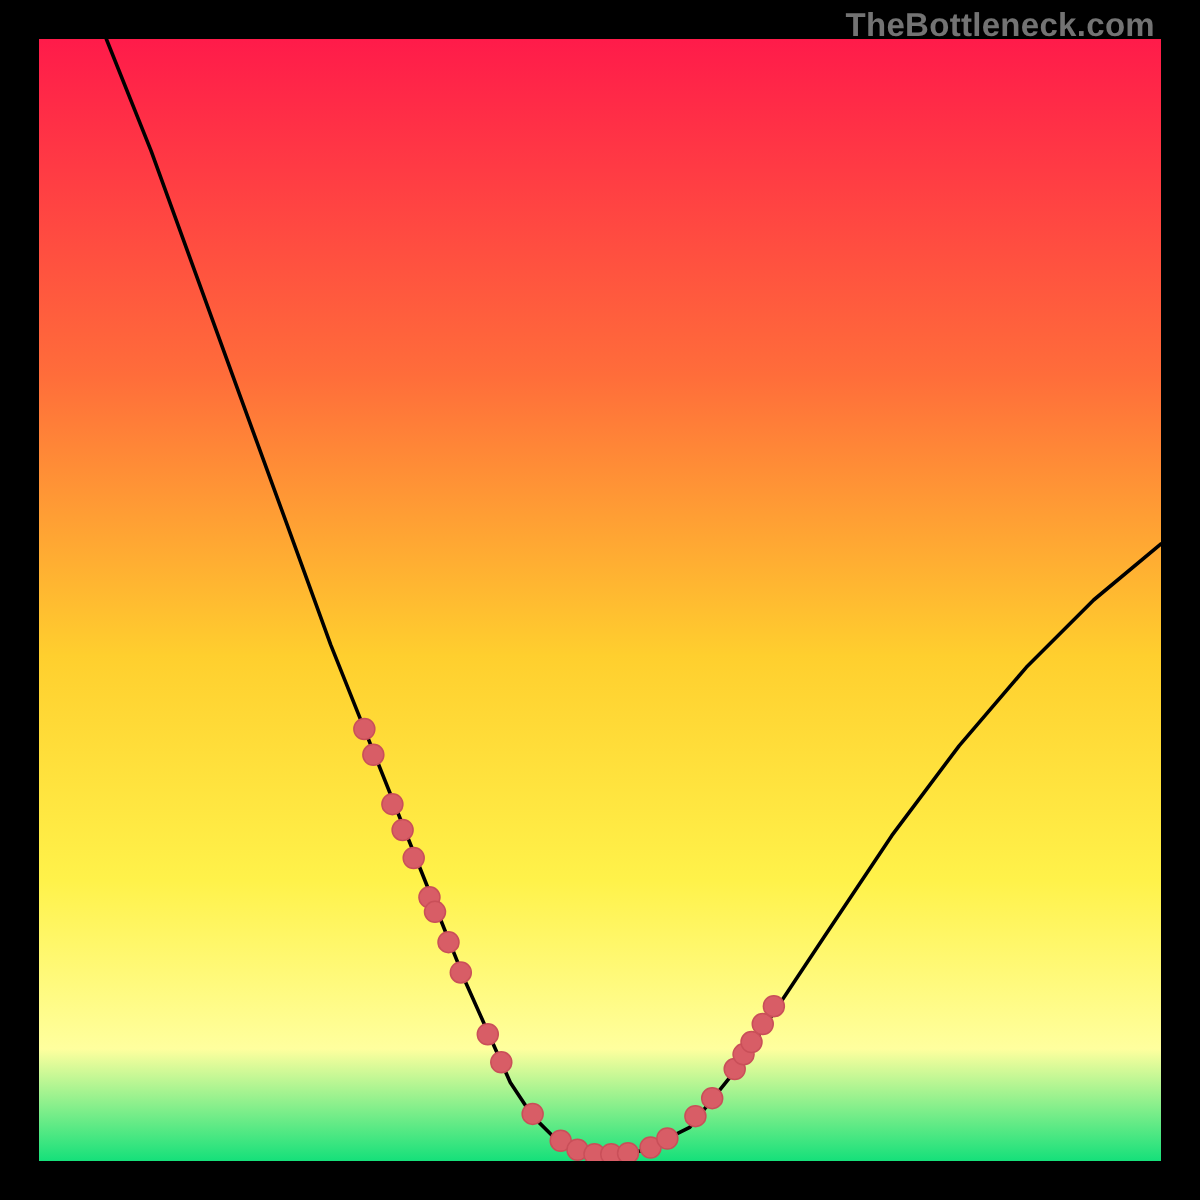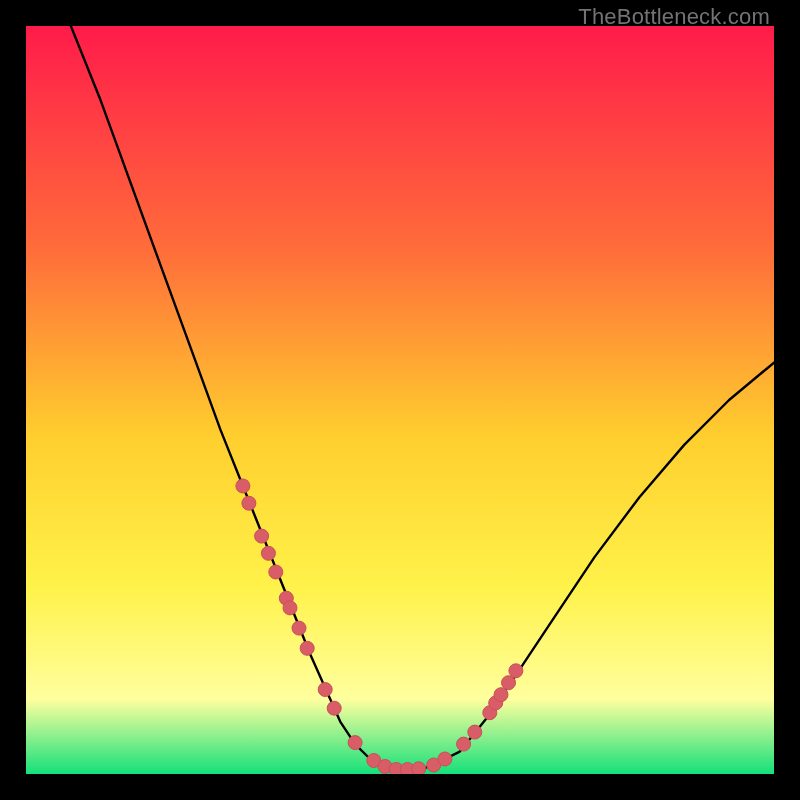--- a/index.html
+++ b/index.html
@@ -25,21 +25,21 @@
     top: 0;
     width: 748px;
     height: 748px;
   }
   .watermark {
     position: absolute;
     top: 4px;
     right: 30px;
     color: #737373;
     font-size: 22px;
-    font-weight: 400;
+    font-weight: 700;
     letter-spacing: 0.2px;
     user-select: none;
   }
 </style>
 </head>
 <body>
 
 <div class="frame">
   <svg class="plot" viewBox="0 0 748 748" preserveAspectRatio="none">
     <defs>

